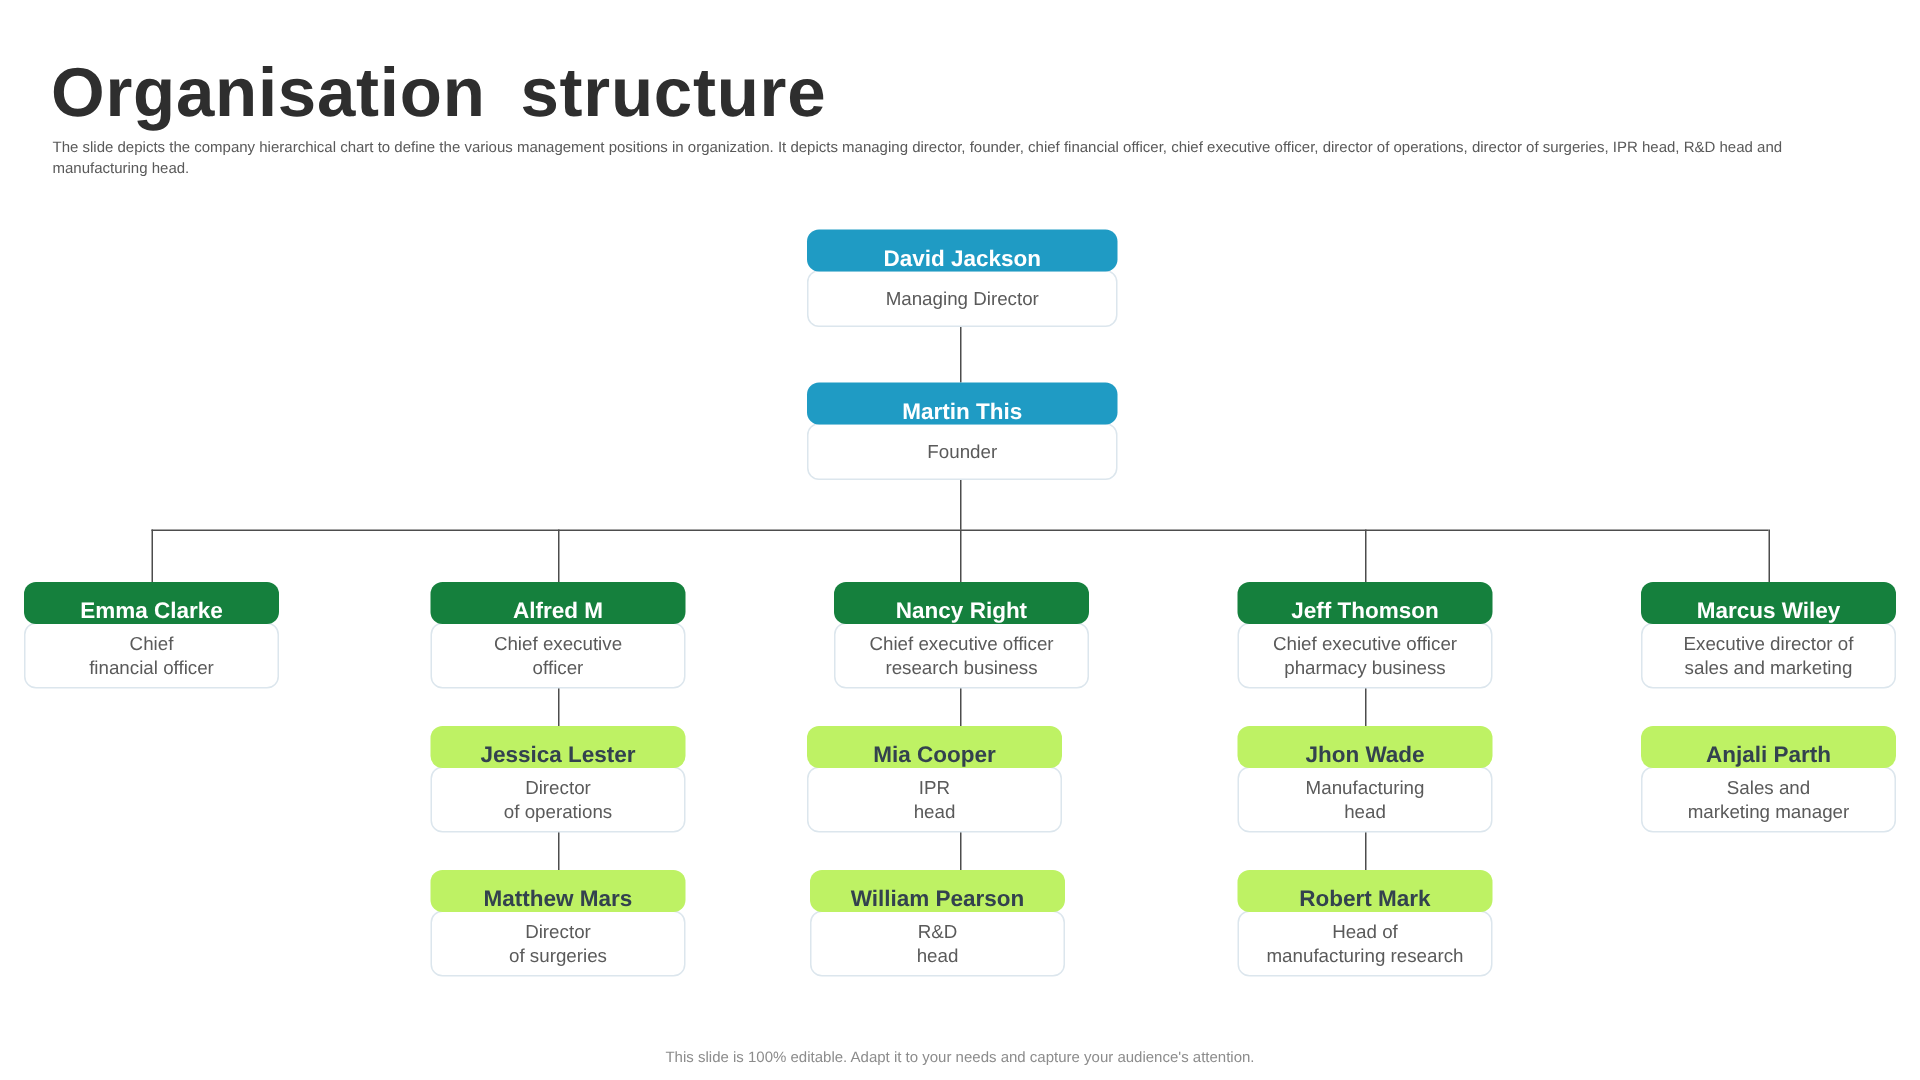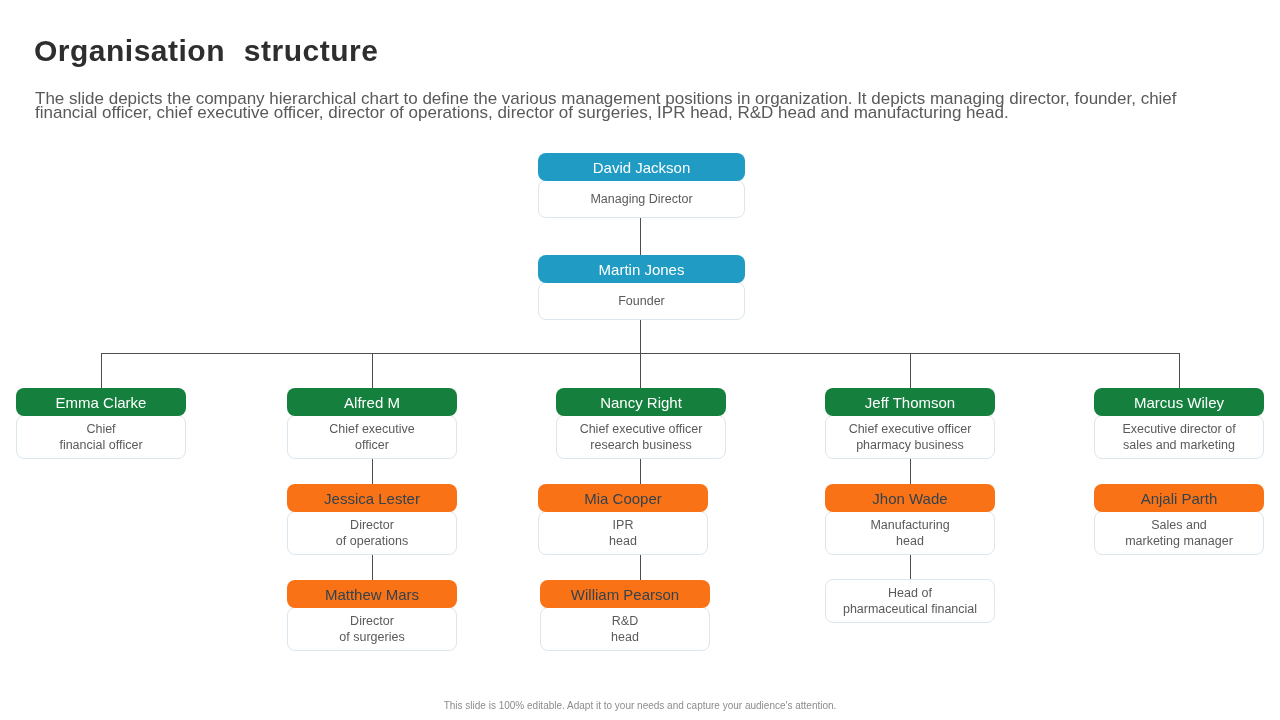--- a/index.html
+++ b/index.html
@@ -2,44 +2,44 @@
 <html><head>
 <meta charset="utf-8">
 <style>
   html,body{margin:0;padding:0;background:#ffffff;}
   .slide{
     position:relative;width:1280px;height:720px;background:#ffffff;overflow:hidden;
     font-family:"Liberation Sans", sans-serif;
   }
   .title{
     position:absolute;left:34px;top:34px;
-    font-size:30px;font-weight:700;color:#2e2e2e;letter-spacing:0.5px;word-spacing:10px;
+    font-size:46px;font-weight:700;color:#2e2e2e;letter-spacing:0.5px;word-spacing:10px;
   }
   .description{
     position:absolute;left:35px;top:92px;width:1196px;
-    font-size:17px;line-height:14px;color:#595959;
+    font-size:10px;line-height:14px;color:#595959;
   }
   .footer{
     position:absolute;left:0;top:700px;width:100%;text-align:center;
     font-size:10px;color:#8c8c8c;
   }
   .node{position:absolute;width:170px;}
   .node-header{
-    height:28px;border-radius:8px;display:flex;align-items:center;justify-content:center;
-    font-size:15px;font-weight:400;color:#ffffff;position:relative;z-index:2;
+    height:28px;border-radius:8px;display:flex;align-items:flex-end;justify-content:center;
+    font-size:15px;font-weight:700;color:#ffffff;position:relative;z-index:2;
   }
   .node-body{
     margin-top:-1px;border:1px solid #dce6ed;border-radius:8px;background:#ffffff;
     display:flex;align-items:center;justify-content:center;text-align:center;
     font-size:12.5px;line-height:16px;color:#5a5a5a;height:42px;position:relative;z-index:1;
   }
   .node-body span{white-space:pre-line;}
   .teal .node-header{background:#1f9bc4;}
   .purple .node-header{background:#15803d;}
-  .blue .node-header{background:#f97316;color:#33424e;}
+  .blue .node-header{background:#bef264;color:#33424e;}
   .lvl-top{width:207px;}
   .lvl-top .node-body{height:36px;}
   .cline{position:absolute;background:#4d4d4d;}
 </style>
 </head>
 <body>
 
 <div class="slide">
 
   <div class="title">Organisation structure</div>
@@ -64,21 +64,21 @@
     <div class="node-header">
         <span>David Jackson</span>
       </div>
     <div class="node-body">
         <span>Managing Director</span>
       </div>
   </div>
 
   <div class="node teal lvl-top" style="left:538px;top:255px;">
     <div class="node-header">
-        <span>Martin Jones</span>
+        <span>Martin This</span>
       </div>
     <div class="node-body">
         <span>Founder</span>
       </div>
   </div>
 
   <div class="node purple" style="left:16px;top:388px;">
     <div class="node-header">
         <span>Emma Clarke</span>
       </div>
@@ -173,21 +173,24 @@
   <div class="node blue" style="left:540px;top:580px;">
     <div class="node-header">
         <span>William Pearson</span>
       </div>
     <div class="node-body">
         <span>R&amp;D
 head</span>
       </div>
   </div>
   <div class="node blue" style="left:825px;top:580px;">
+    <div class="node-header">
+        <span>Robert Mark</span>
+      </div>
     <div class="node-body">
         <span>Head of
-pharmaceutical financial</span>
+manufacturing research</span>
       </div>
   </div>
 
   <div class="footer">This slide is 100% editable. Adapt it to your needs and capture your audience's attention.</div>
 
 </div>
 
 </body></html>

